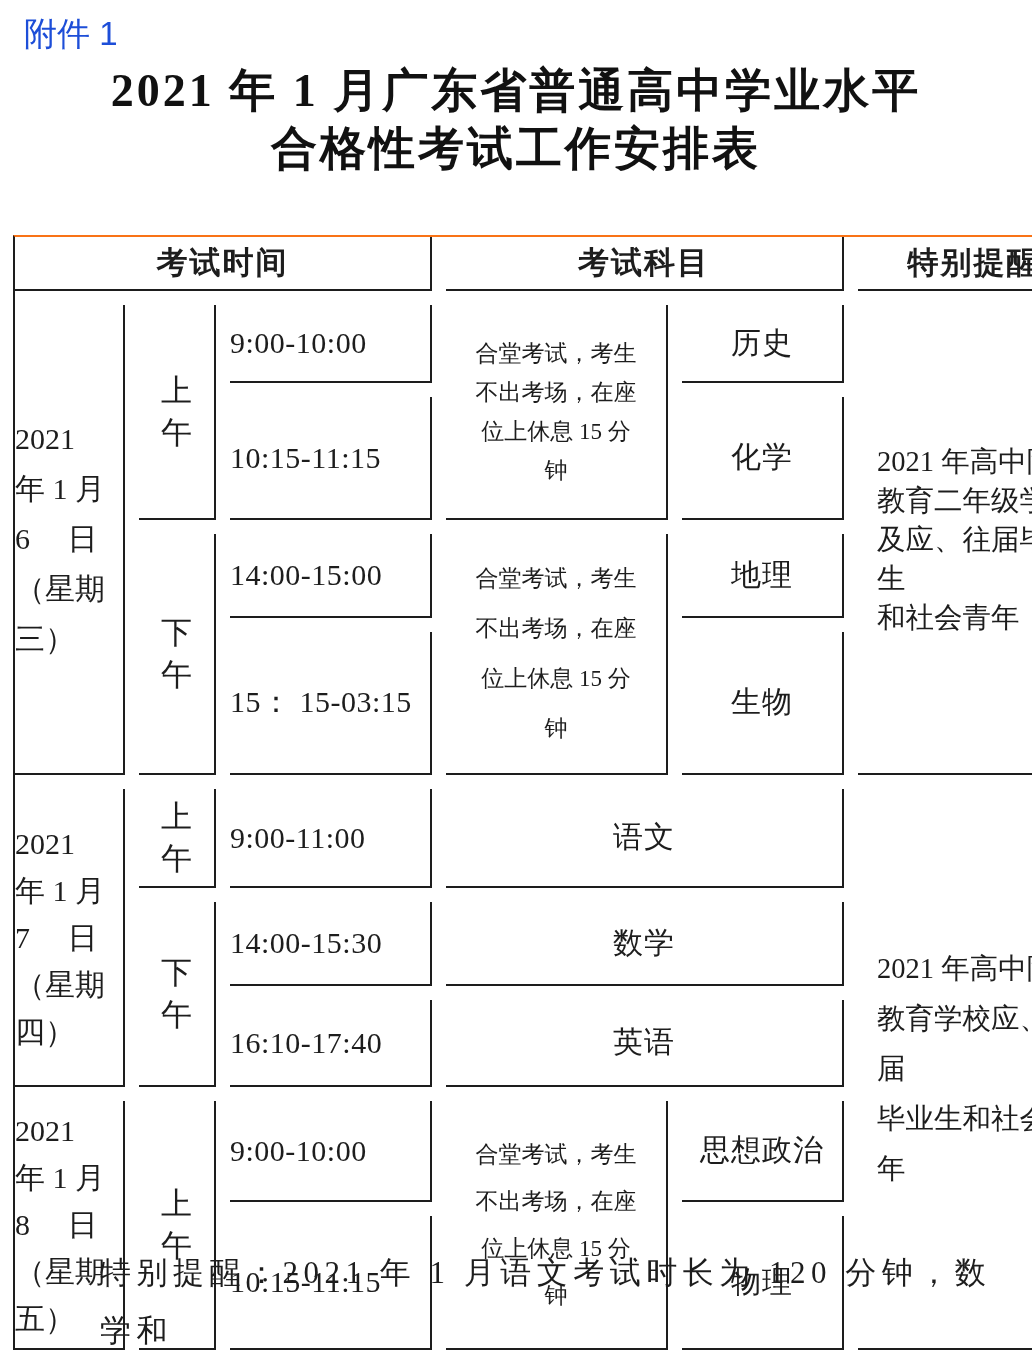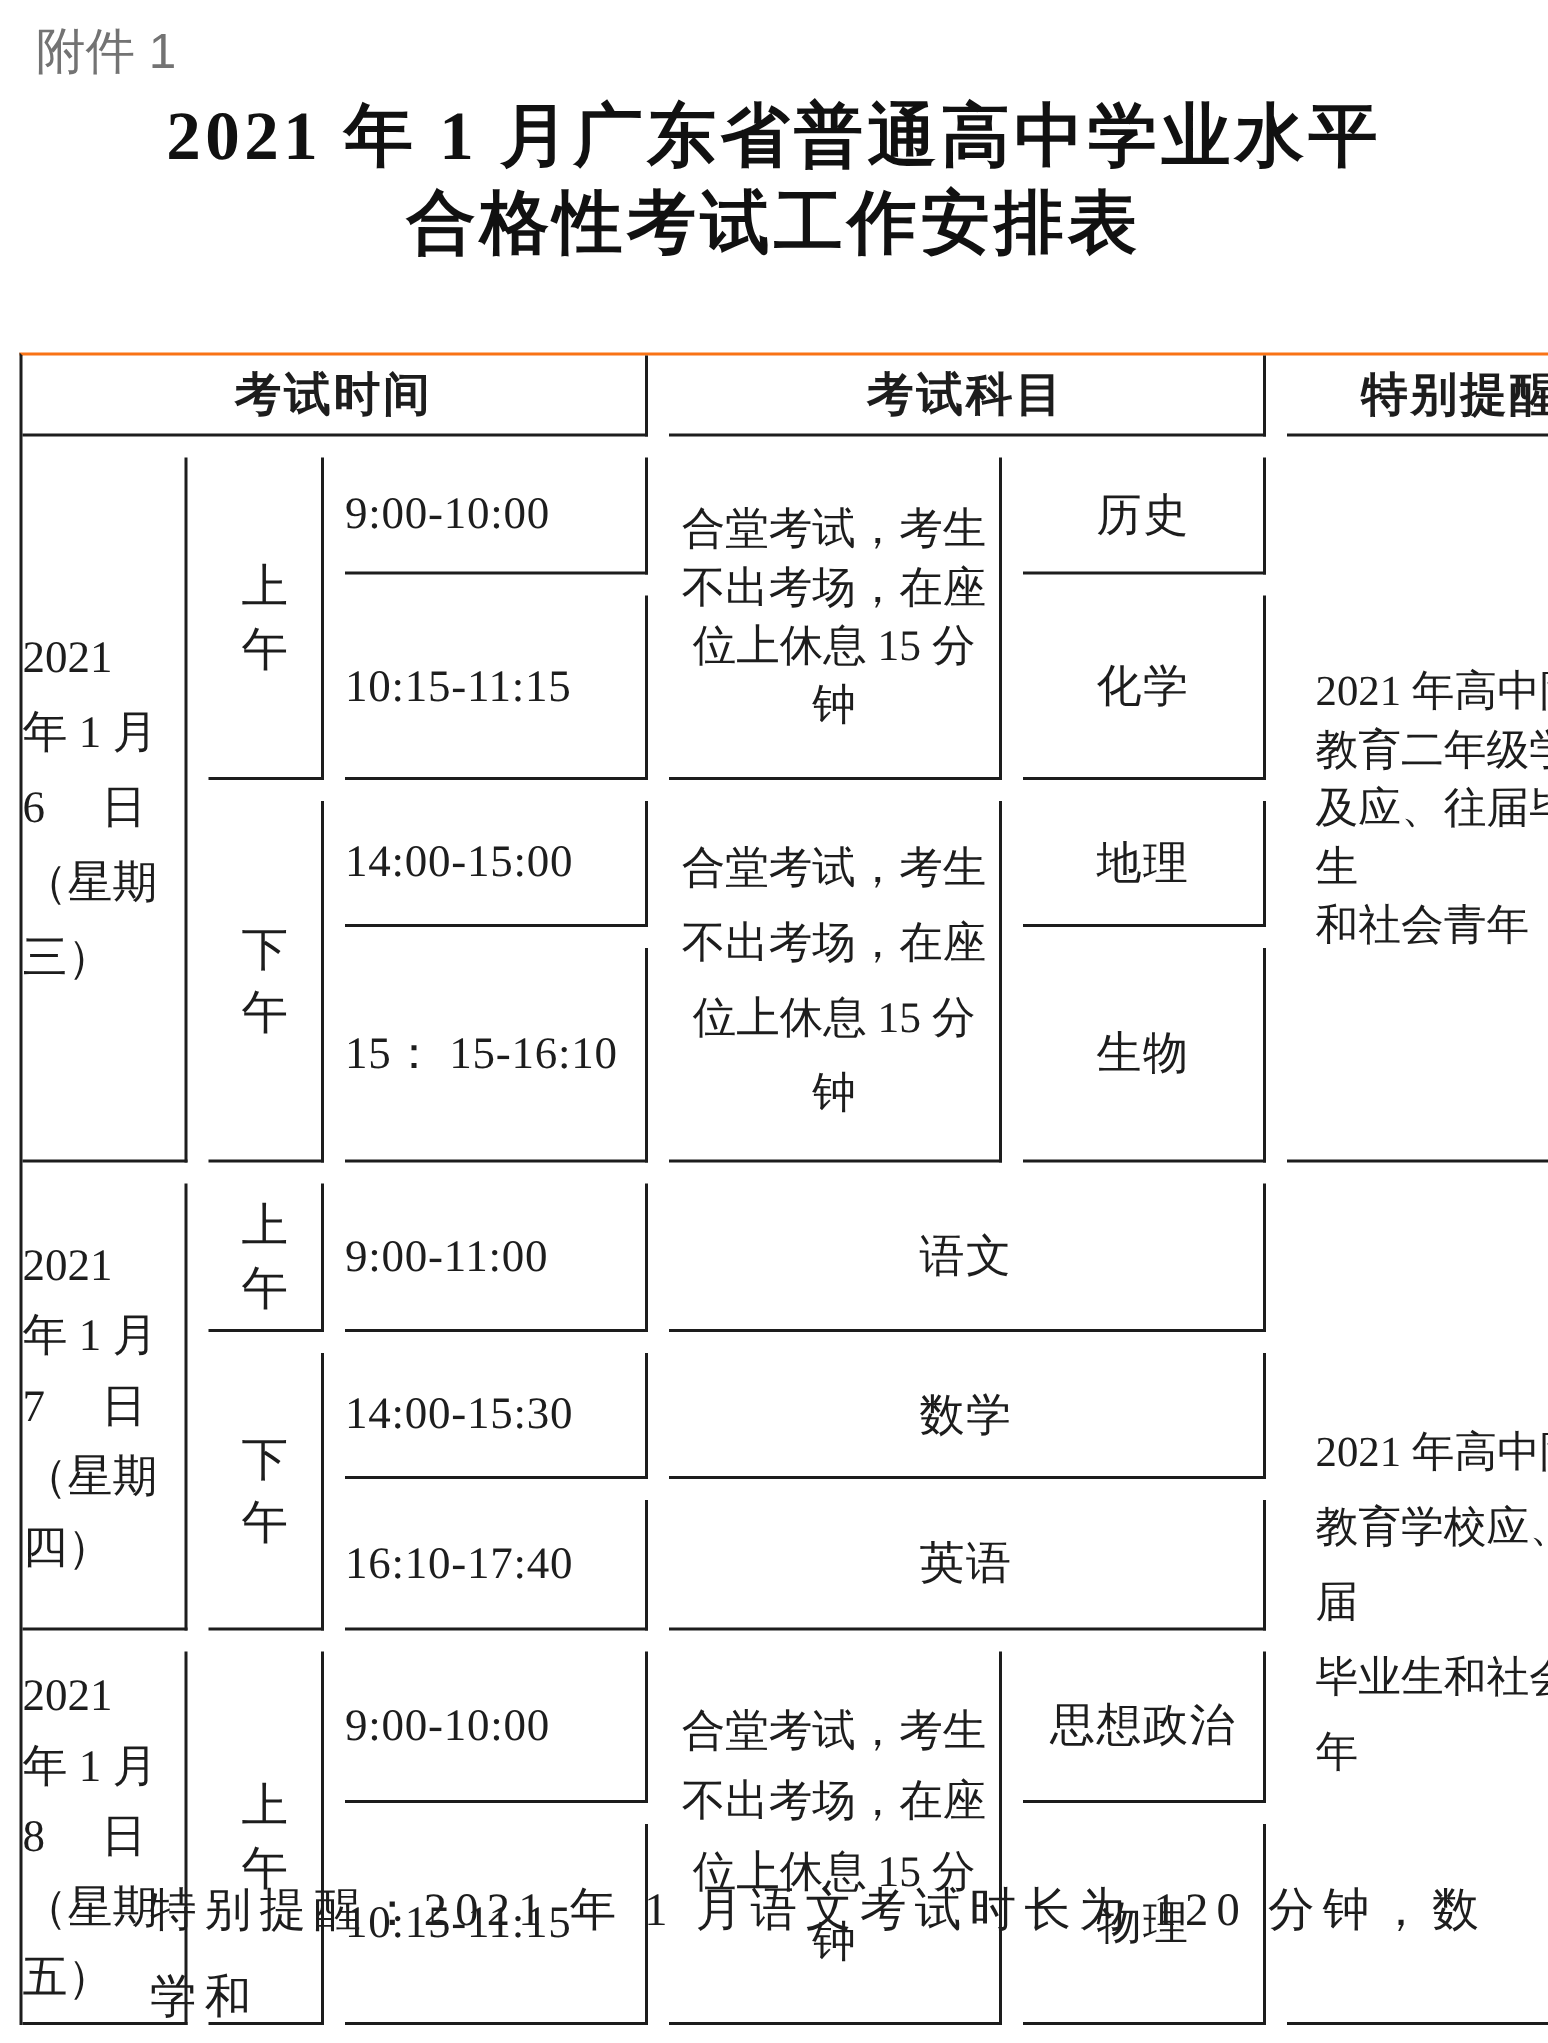--- a/index.html
+++ b/index.html
@@ -7,21 +7,21 @@
     position:relative;
     width:1032px;height:1362px;
     background:#ffffff;
     color:#1d1d1d;
     font-family:"Liberation Serif","DejaVu Serif",serif;
     overflow:hidden;
   }
   .attachment{
     position:absolute;left:24px;top:12px;
     font-family:"Liberation Sans","DejaVu Sans",sans-serif;
-    font-size:33px;color:#737373;
+    font-size:33px;color:#1d4ed8;
   }
   .title{
     position:absolute;left:0;top:62px;width:1032px;
     text-align:center;font-weight:bold;
     font-size:46px;line-height:58px;letter-spacing:3px;
     color:#111;
   }
   .grid{
     position:absolute;left:13px;top:235px;
     display:grid;
@@ -44,21 +44,21 @@
     font-family:"Liberation Sans","DejaVu Sans",sans-serif;
     font-weight:bold;font-size:31px;letter-spacing:2px;
   }
   .pre{white-space:pre-line;}
   .datec{
     justify-content:flex-start;align-items:center;
     padding-left:0;line-height:50px;text-align:left;
   }
   .d2{line-height:47px;}
   .timec{justify-content:flex-start;letter-spacing:0.5px;}
-  .notec{font-size:29px;text-align:center;}
+  .notec{font-size:23px;text-align:center;}
   .lh39{line-height:39px;}
   .lh50{line-height:50px;}
   .lh47{line-height:47px;}
   .subjc{letter-spacing:1px;}
   .targetc{
     justify-content:flex-start;align-items:center;text-align:left;
     padding-left:19px;font-size:28.5px;font-family:Liberation Serif, serif;
   }
   .ampm{
     flex-direction:column;font-size:31px;
@@ -99,21 +99,21 @@
 6　 日
 （星期
 三）</div>
     <div class="cell ampm pre g60" style="grid-area:2/2/4/3">上
 午</div>
     <div class="cell ampm pre g75" style="grid-area:4/2/6/3">下
 午</div>
     <div class="cell timec" style="grid-area:2/3/3/4">9:00-10:00</div>
     <div class="cell timec" style="grid-area:3/3/4/4">10:15-11:15</div>
     <div class="cell timec" style="grid-area:4/3/5/4">14:00-15:00</div>
-    <div class="cell timec" style="grid-area:5/3/6/4">15： 15-16:10</div>
+    <div class="cell timec" style="grid-area:5/3/6/4">15： 15-03:15</div>
     <div class="cell notec pre lh39" style="grid-area:2/4/4/5">合堂考试，考生
 不出考场，在座
 位上休息 15 分
 钟</div>
     <div class="cell notec pre lh50" style="grid-area:4/4/6/5">合堂考试，考生
 不出考场，在座
 位上休息 15 分
 钟</div>
     <div class="cell subjc" style="grid-area:2/5/3/6">历史</div>
     <div class="cell subjc" style="grid-area:3/5/4/6">化学</div>

